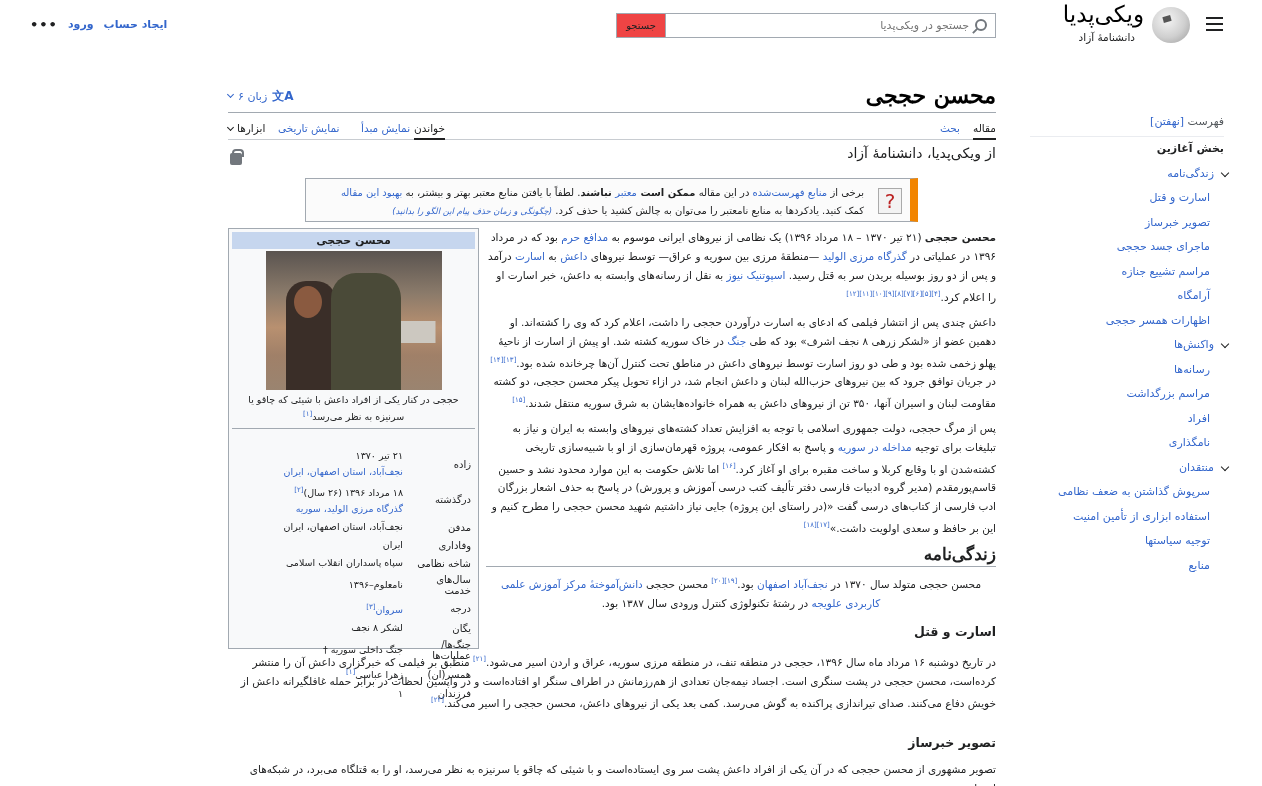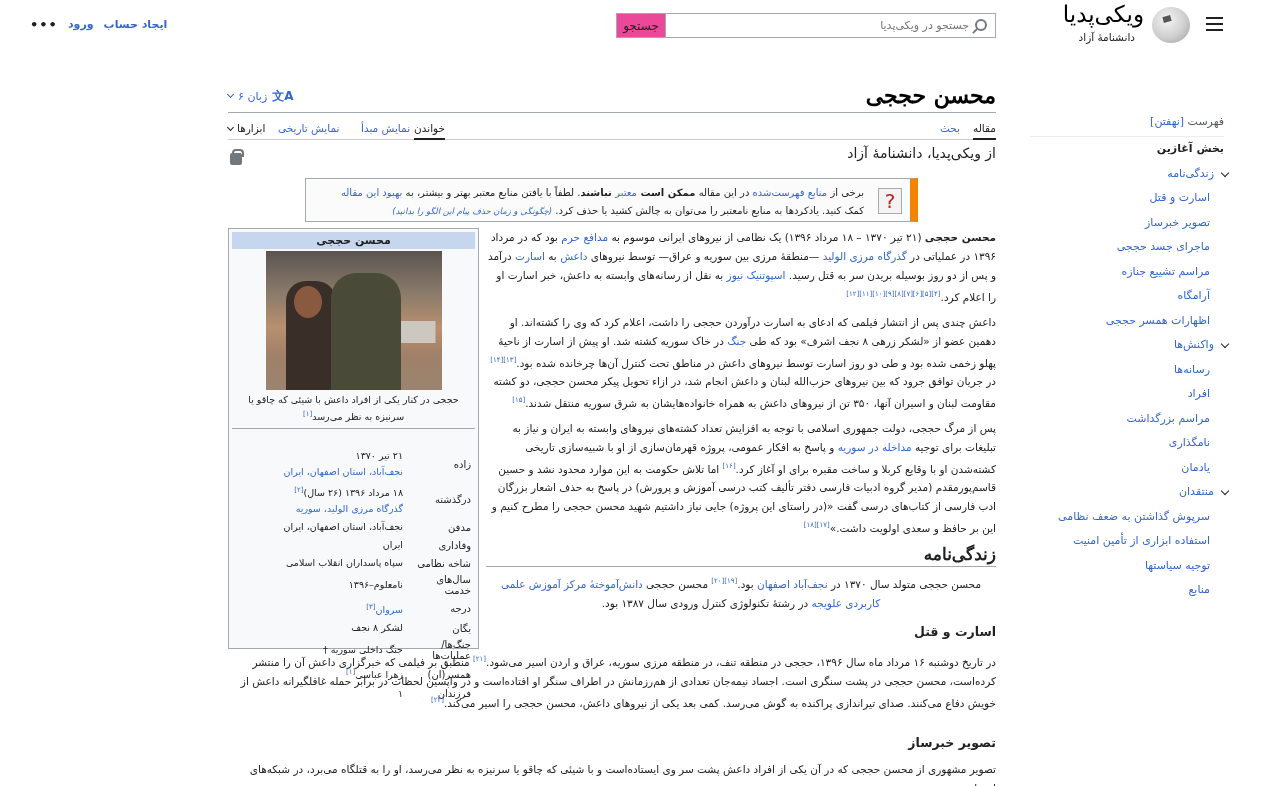--- a/index.html
+++ b/index.html
@@ -14,21 +14,21 @@
   .logo-globe { position: absolute; left: 1152px; top: 7px; width: 38px; height: 36px; border-radius: 50%;
     background: radial-gradient(circle at 40% 35%, #f4f4f4 0%, #cfcfcf 55%, #9a9a9a 100%); }
   .logo-globe::after { content: ""; position: absolute; left: 11px; top: 9px; width: 8px; height: 6px; background: #555; transform: rotate(-15deg); }
   .logo-word { position: absolute; right: 118px; top: 1px; font-family: "DejaVu Serif", serif; font-size: 23px; color: #000; direction: rtl; }
   .logo-tag { position: absolute; right: 127px; top: 31px; font-size: 10.5px; color: #202122; direction: rtl; }
 
   .search-box { position: absolute; left: 665px; top: 13px; width: 331px; height: 25px; border: 1px solid #a2a9b1; border-right: 1px solid #a2a9b1; background: #fff; direction: rtl; }
   .search-box input { border: none; outline: none; width: 100%; height: 100%; padding-right: 26px; font-family: "DejaVu Sans", sans-serif; font-size: 11px; direction: rtl; color: #72777d; background: transparent; }
   .search-icon { position: absolute; right: 8px; top: 5px; width: 12px; height: 12px; border: 2px solid #72777d; border-radius: 50%; }
   .search-icon::after { content: ""; position: absolute; left: -5px; top: 9px; width: 6px; height: 2px; background: #72777d; transform: rotate(-45deg); }
-  .search-btn { position: absolute; left: 616px; top: 13px; width: 50px; height: 25px; border: 1px solid #a2a9b1; background: #ec4899; font-family: "DejaVu Sans", sans-serif; font-size: 12px; color: #202122; cursor: pointer; }
+  .search-btn { position: absolute; left: 616px; top: 13px; width: 50px; height: 25px; border: 1px solid #a2a9b1; background: #ef4444; font-family: "DejaVu Sans", sans-serif; font-size: 10px; color: #202122; cursor: pointer; }
 
   .user-links { position: absolute; left: 30px; top: 17px; display: flex; align-items: center; direction: ltr; gap: 10px; }
   .dots { font-size: 13px; letter-spacing: 1px; color: #202122; font-weight: bold; }
   .user-links .link { font-size: 11px; font-weight: bold; }
 
   
   .toc { position: absolute; left: 1030px; top: 115px; width: 194px; direction: rtl; text-align: right; }
   .toc-title { font-size: 11px; color: #54595d; padding-bottom: 8px; border-bottom: 1px solid #eaecf0; }
   .toc-title .link { font-size: 11px; }
   .toc-item { font-size: 11px; height: 24.5px; line-height: 24.5px; color: #3366cc; cursor: pointer; white-space: nowrap; }
@@ -247,22 +247,21 @@
   <div class="toc-item top">بخش آغازین</div>
   <div class="toc-item lvl1" style="padding-right:10px;"><span class="chev" style="position:absolute; right:-4px; top:8px;"></span><span>زندگی‌نامه</span></div>
   <div class="toc-item lvl2">اسارت و قتل</div>
   <div class="toc-item lvl2">تصویر خبرساز</div>
   <div class="toc-item lvl2">ماجرای جسد حججی</div>
   <div class="toc-item lvl2">مراسم تشییع جنازه</div>
   <div class="toc-item lvl2">آرامگاه</div>
   <div class="toc-item lvl2">اظهارات همسر حججی</div>
   <div class="toc-item lvl1" style="padding-right:10px;"><span class="chev" style="position:absolute; right:-4px; top:8px;"></span><span>واکنش‌ها</span></div>
   <div class="toc-item lvl2">رسانه‌ها</div>
+  <div class="toc-item lvl2">مراسم بزرگداشت</div>
   <div class="toc-item lvl2">افراد</div>
-  <div class="toc-item lvl2">مراسم بزرگداشت</div>
   <div class="toc-item lvl2">نامگذاری</div>
-  <div class="toc-item lvl2">یادمان</div>
   <div class="toc-item lvl1" style="padding-right:10px;"><span class="chev" style="position:absolute; right:-4px; top:8px;"></span><span>منتقدان</span></div>
   <div class="toc-item lvl2">سرپوش گذاشتن به ضعف نظامی</div>
   <div class="toc-item lvl2">استفاده ابزاری از تأمین امنیت</div>
   <div class="toc-item lvl2">توجیه سیاستها</div>
   <div class="toc-item lvl2">منابع</div>
 </nav>
 
 </body></html>

